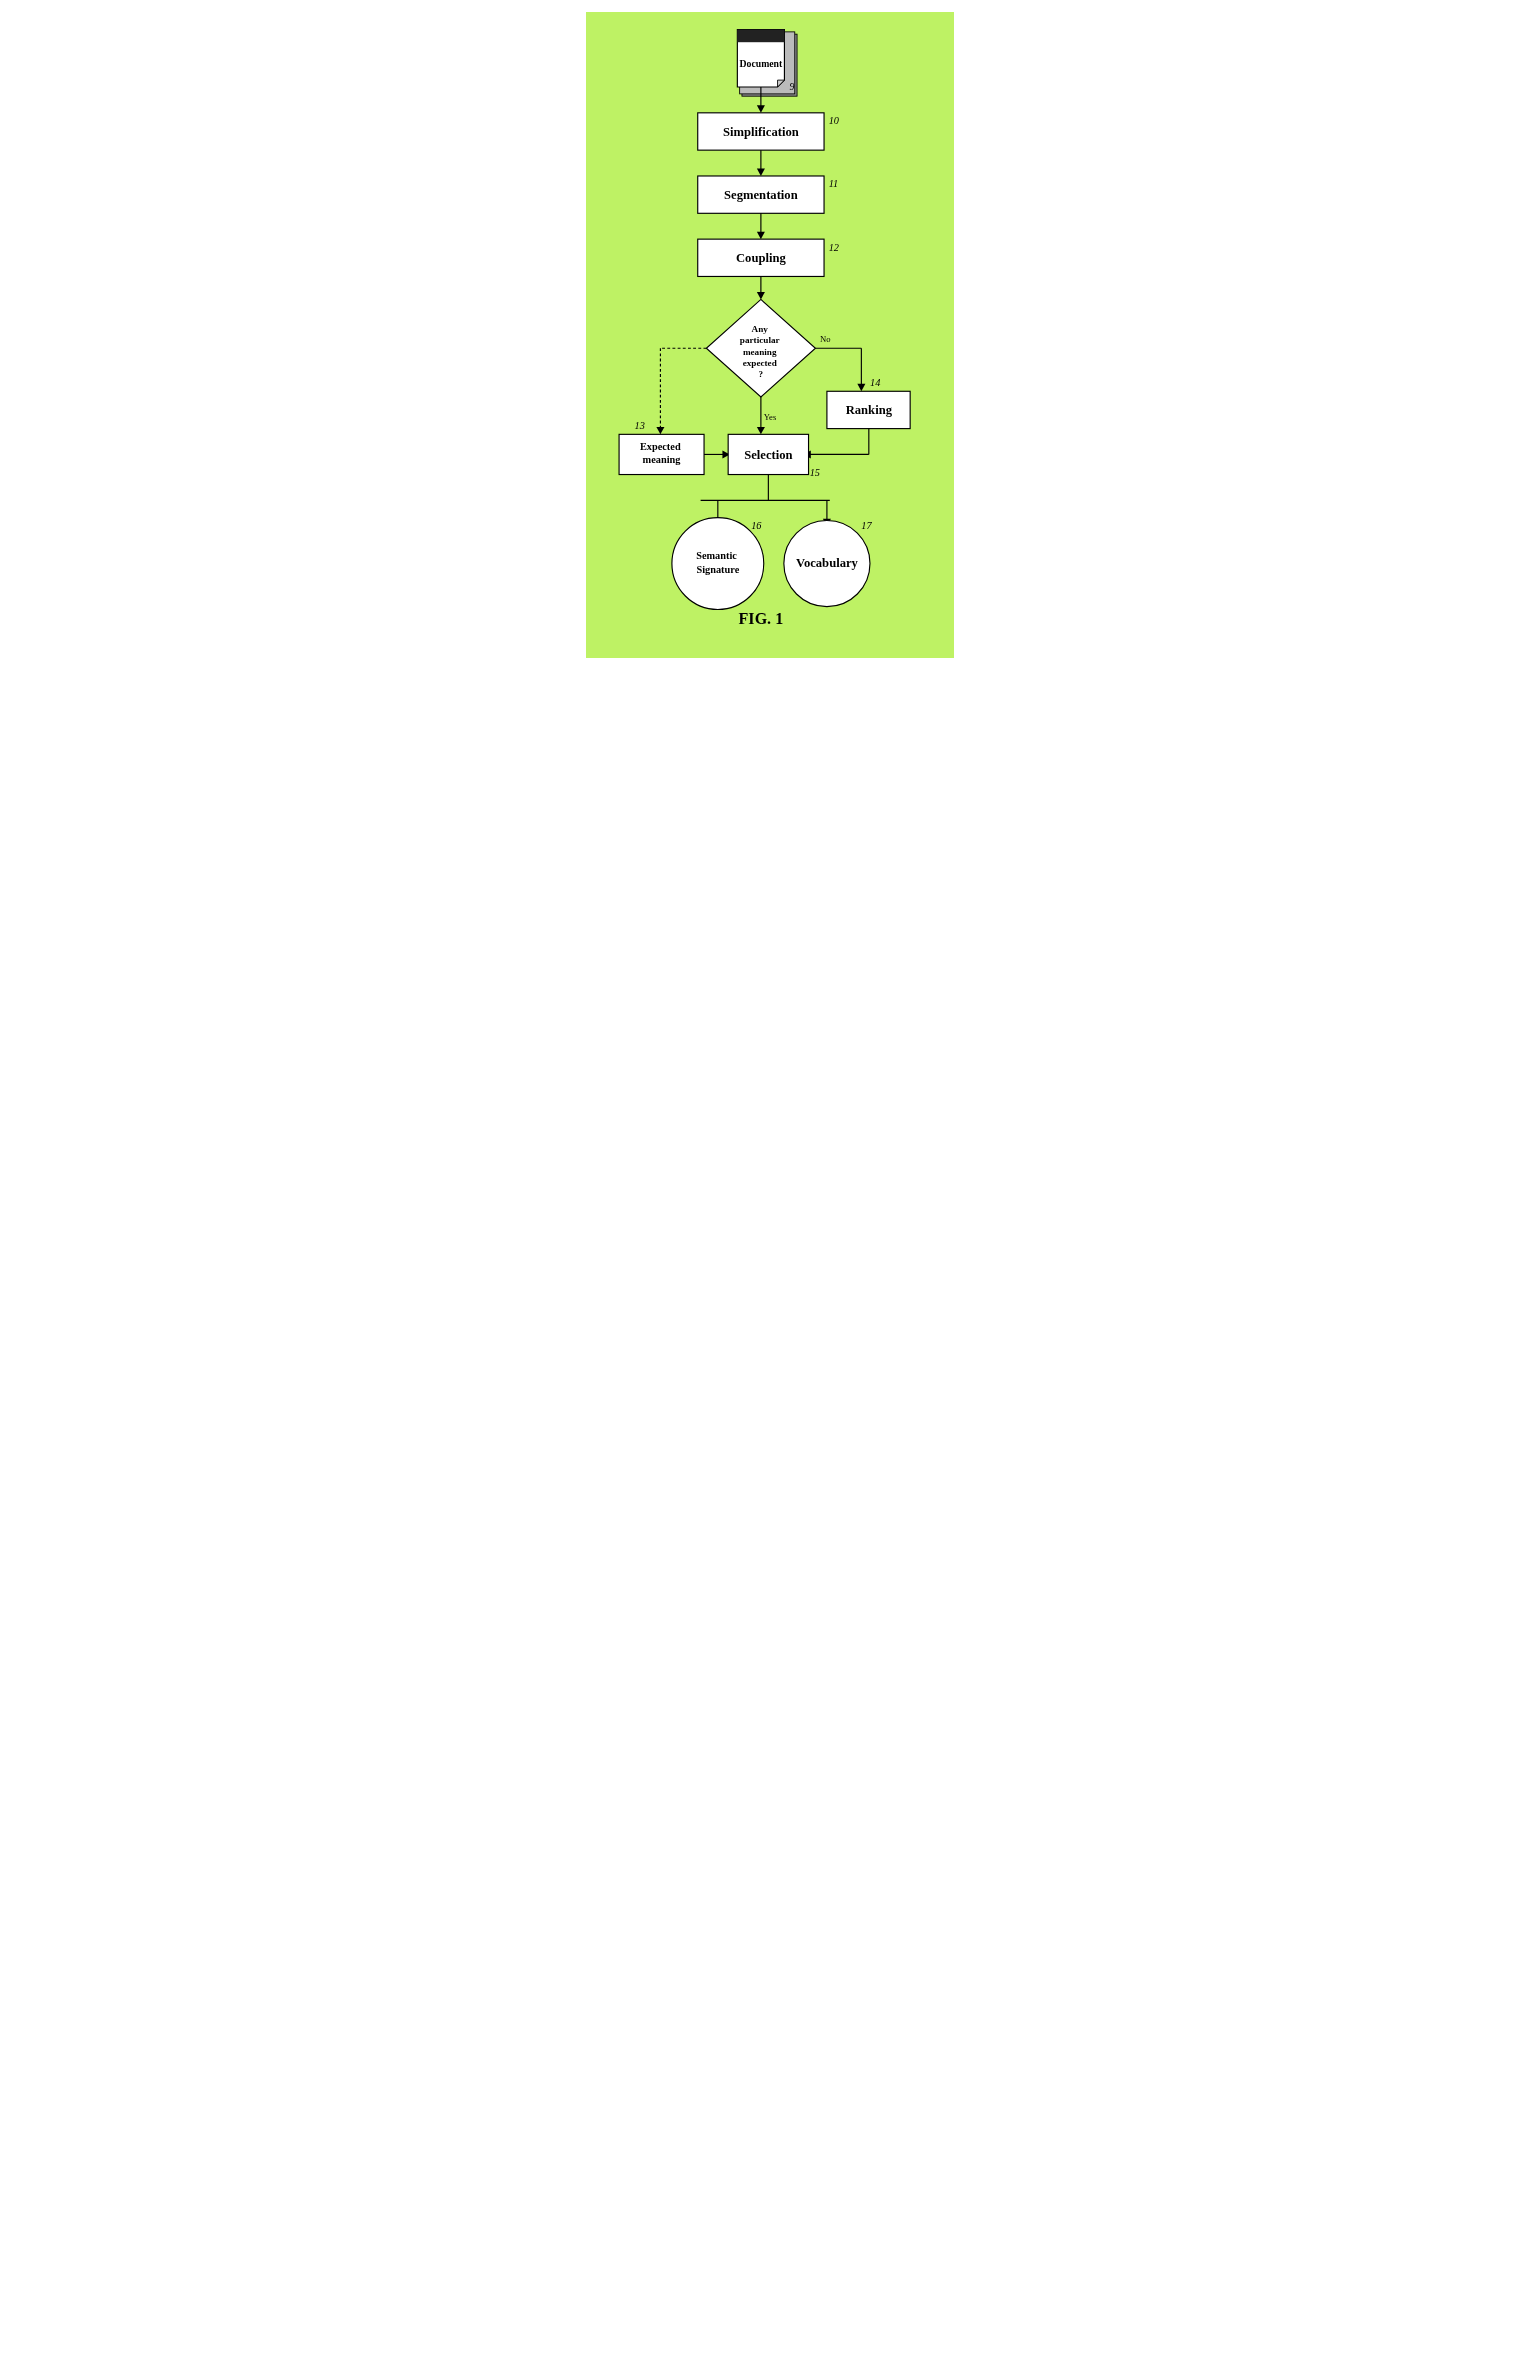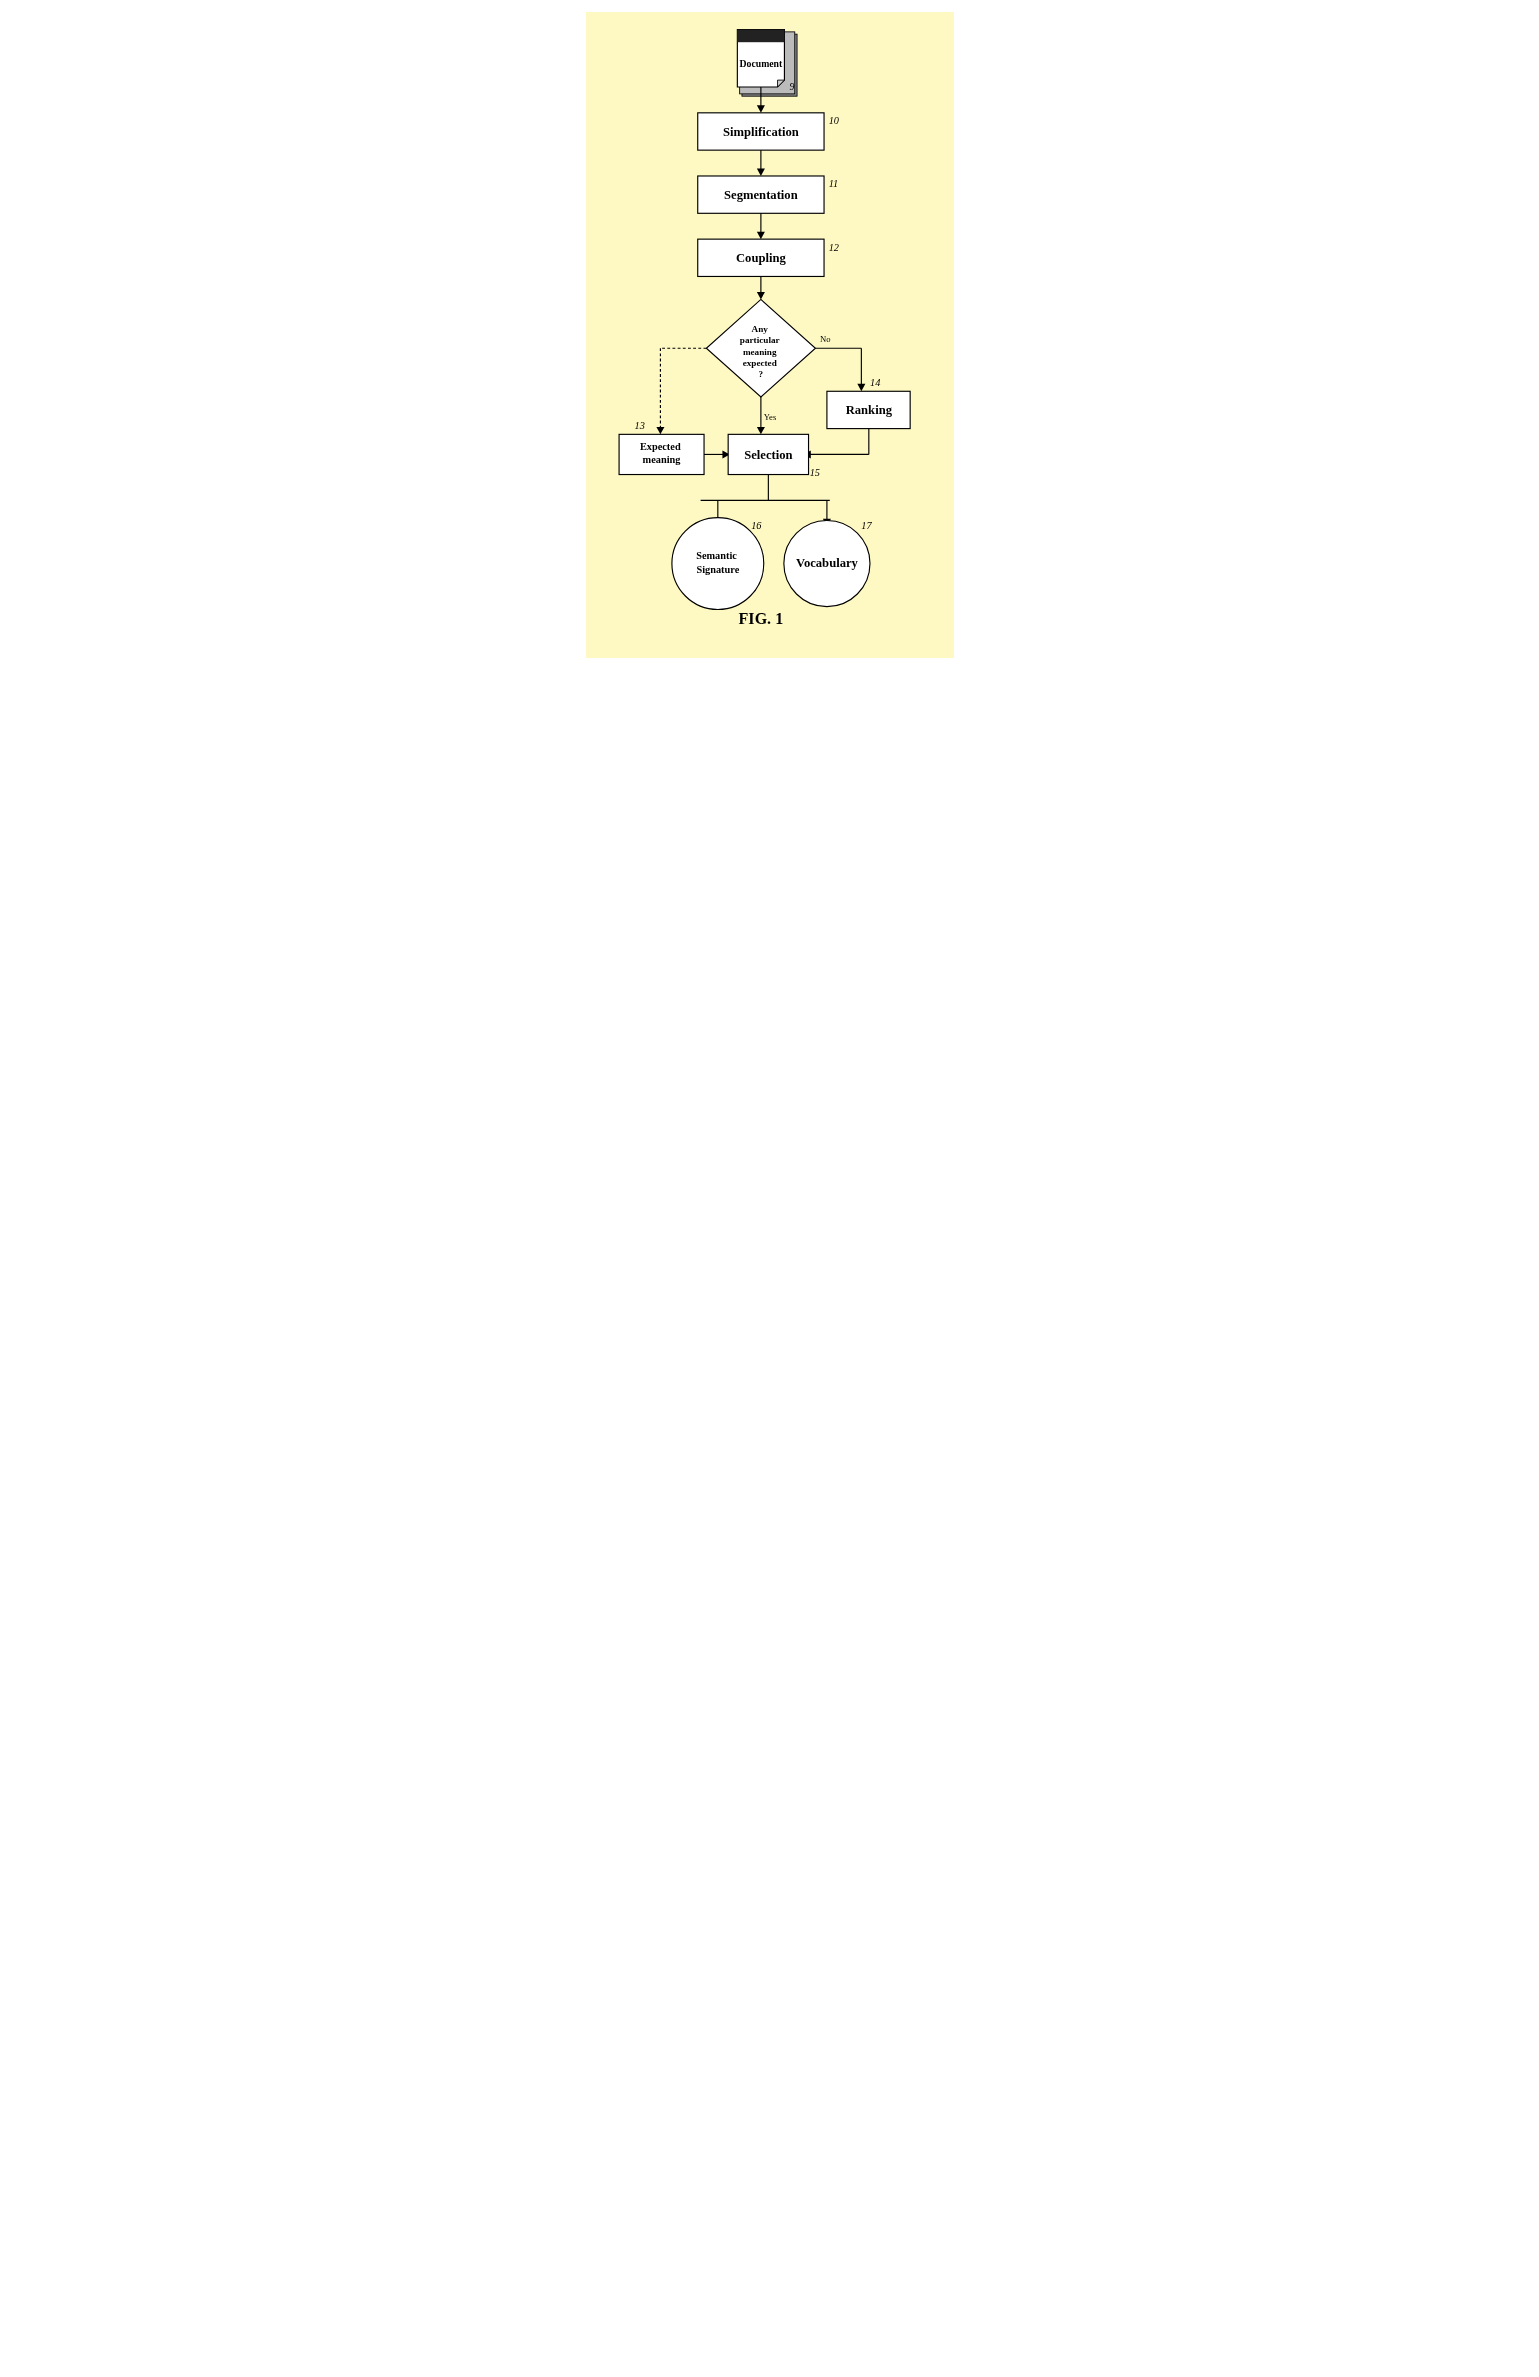--- a/index.html
+++ b/index.html
@@ -7,21 +7,21 @@
       background: #fff;
       font-family: 'Times New Roman', Times, serif;
       display: flex;
       justify-content: center;
       align-items: flex-start;
       min-height: 100vh;
       padding: 11.5px;
     }
     .page {
       width: 368px;
-      background: #fef9c3;
+      background: #bef264;
       padding: 17px 11.5px 23px 11.5px;
       display: flex;
       flex-direction: column;
       align-items: center;
     }
 
     .diagram-container {
       position: relative;
       width: 333px;
     }

